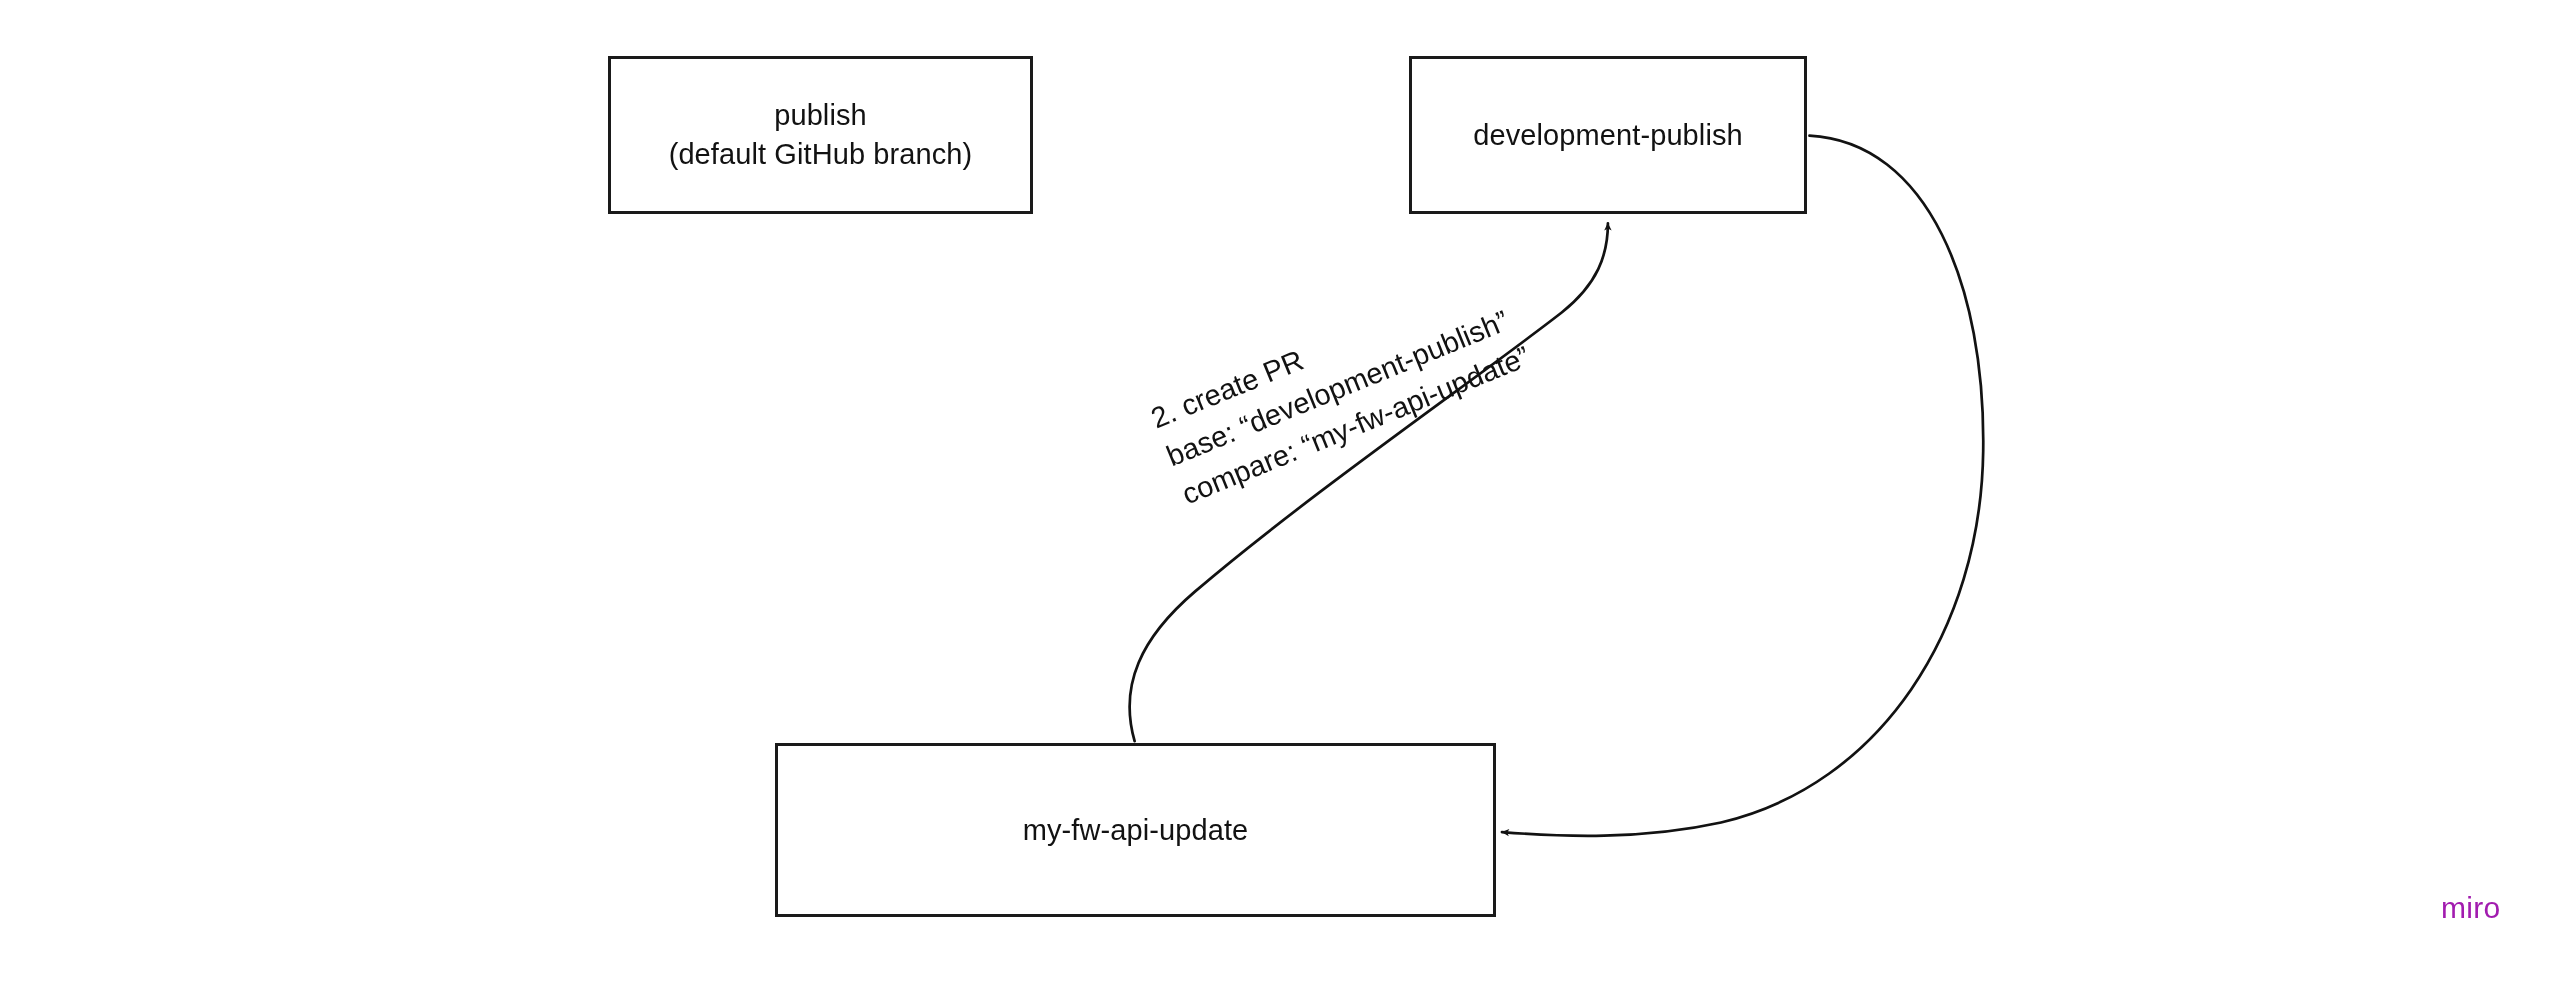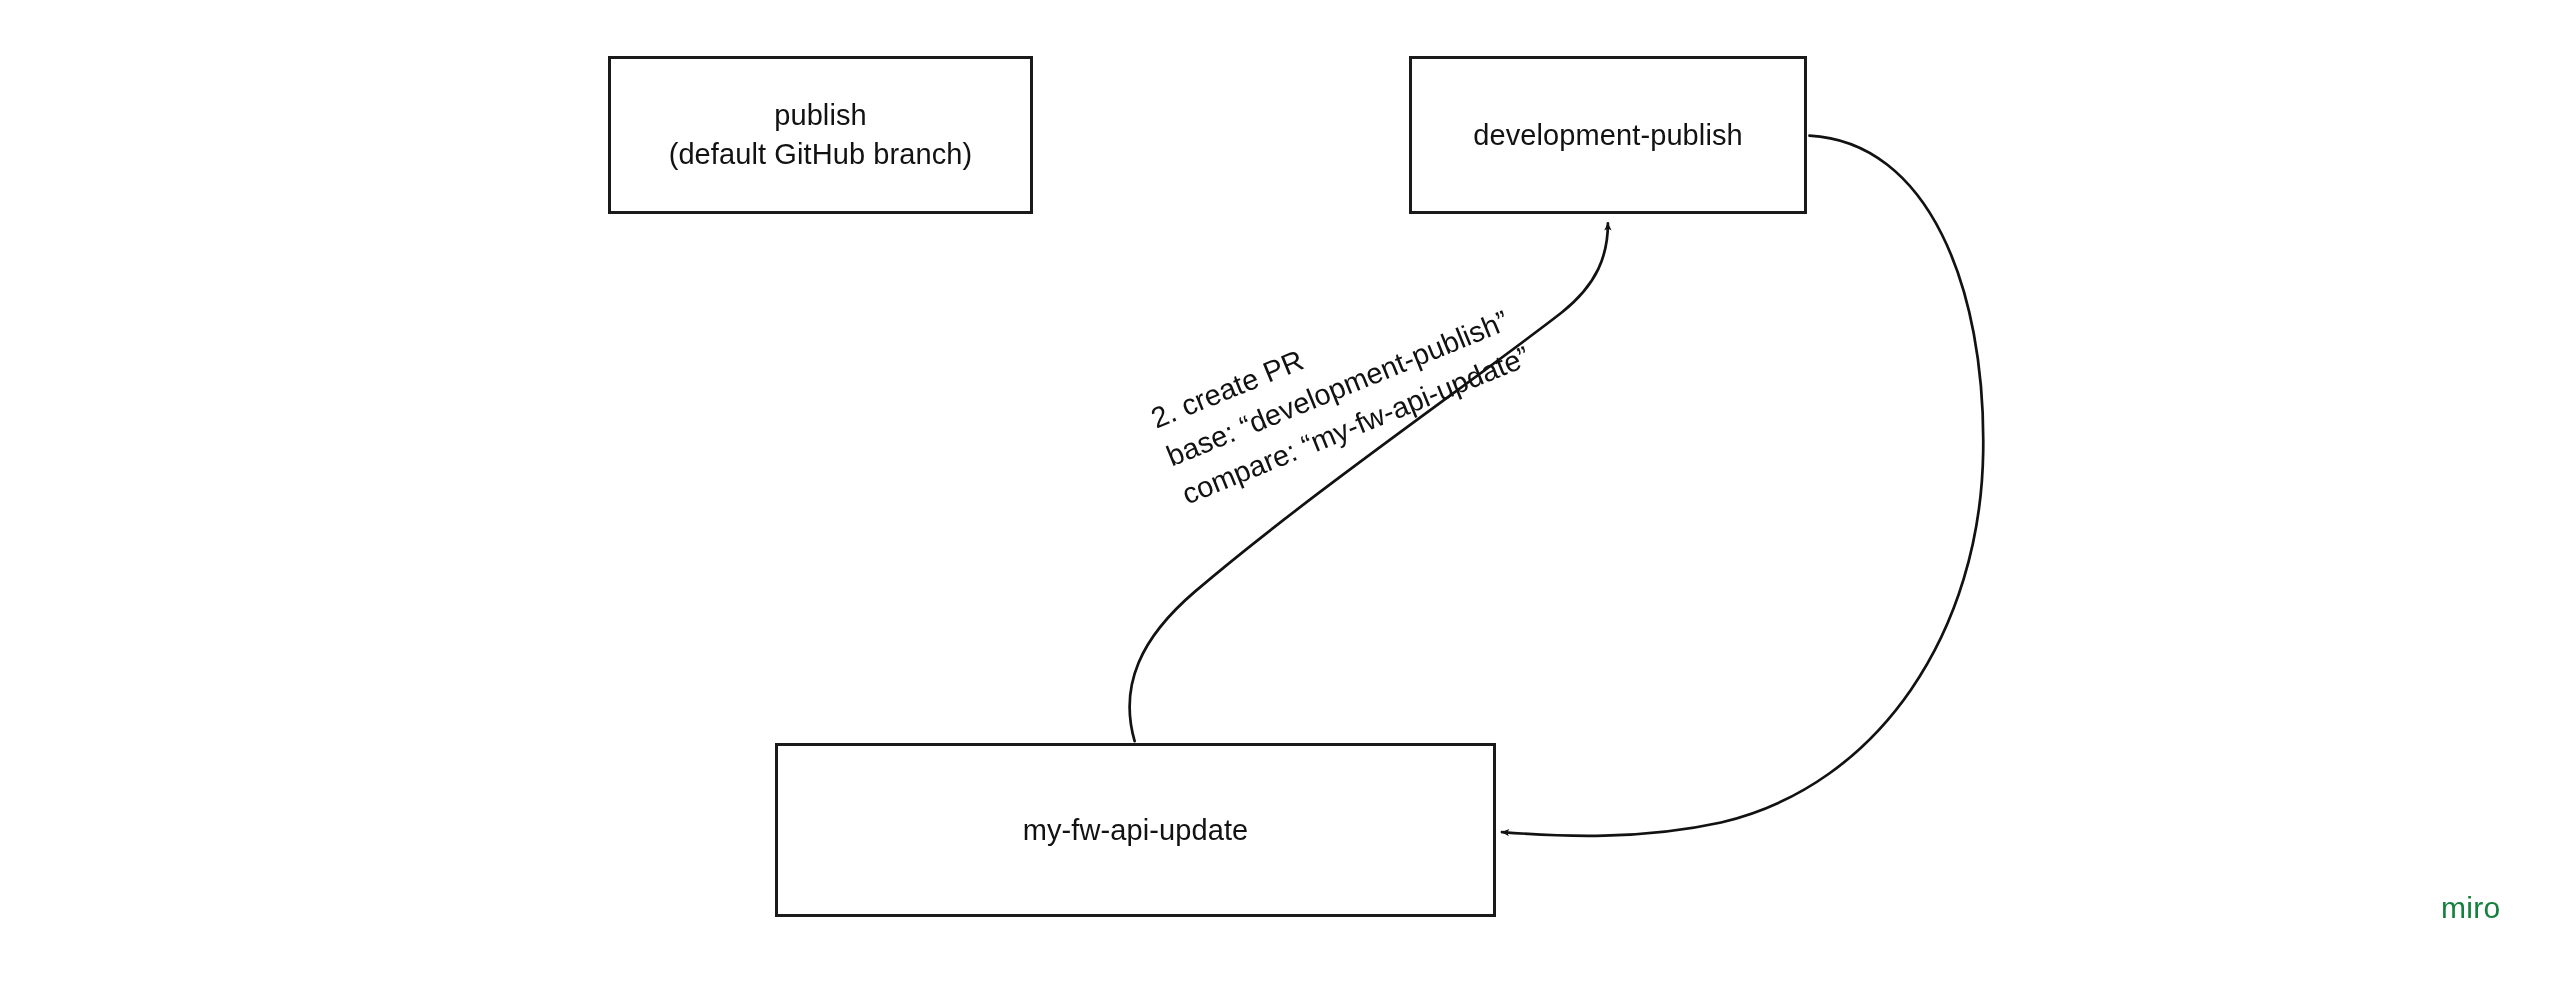--- a/index.html
+++ b/index.html
@@ -77,21 +77,21 @@
     left: 1145px;
     top: 401px;
     transform: rotate(-22.2deg);
     transform-origin: 0 0;
     white-space: pre;
   }
   #watermark-miro {
     position: absolute;
     left: 2441px;
     top: 891px;
-    color: #15803d;
+    color: #a21caf;
     font-size: 30px;
     letter-spacing: 0.3px;
     font-weight: 400;
   }
 </style>
 </head>
 <body>
 
 <div id="canvas">
 

